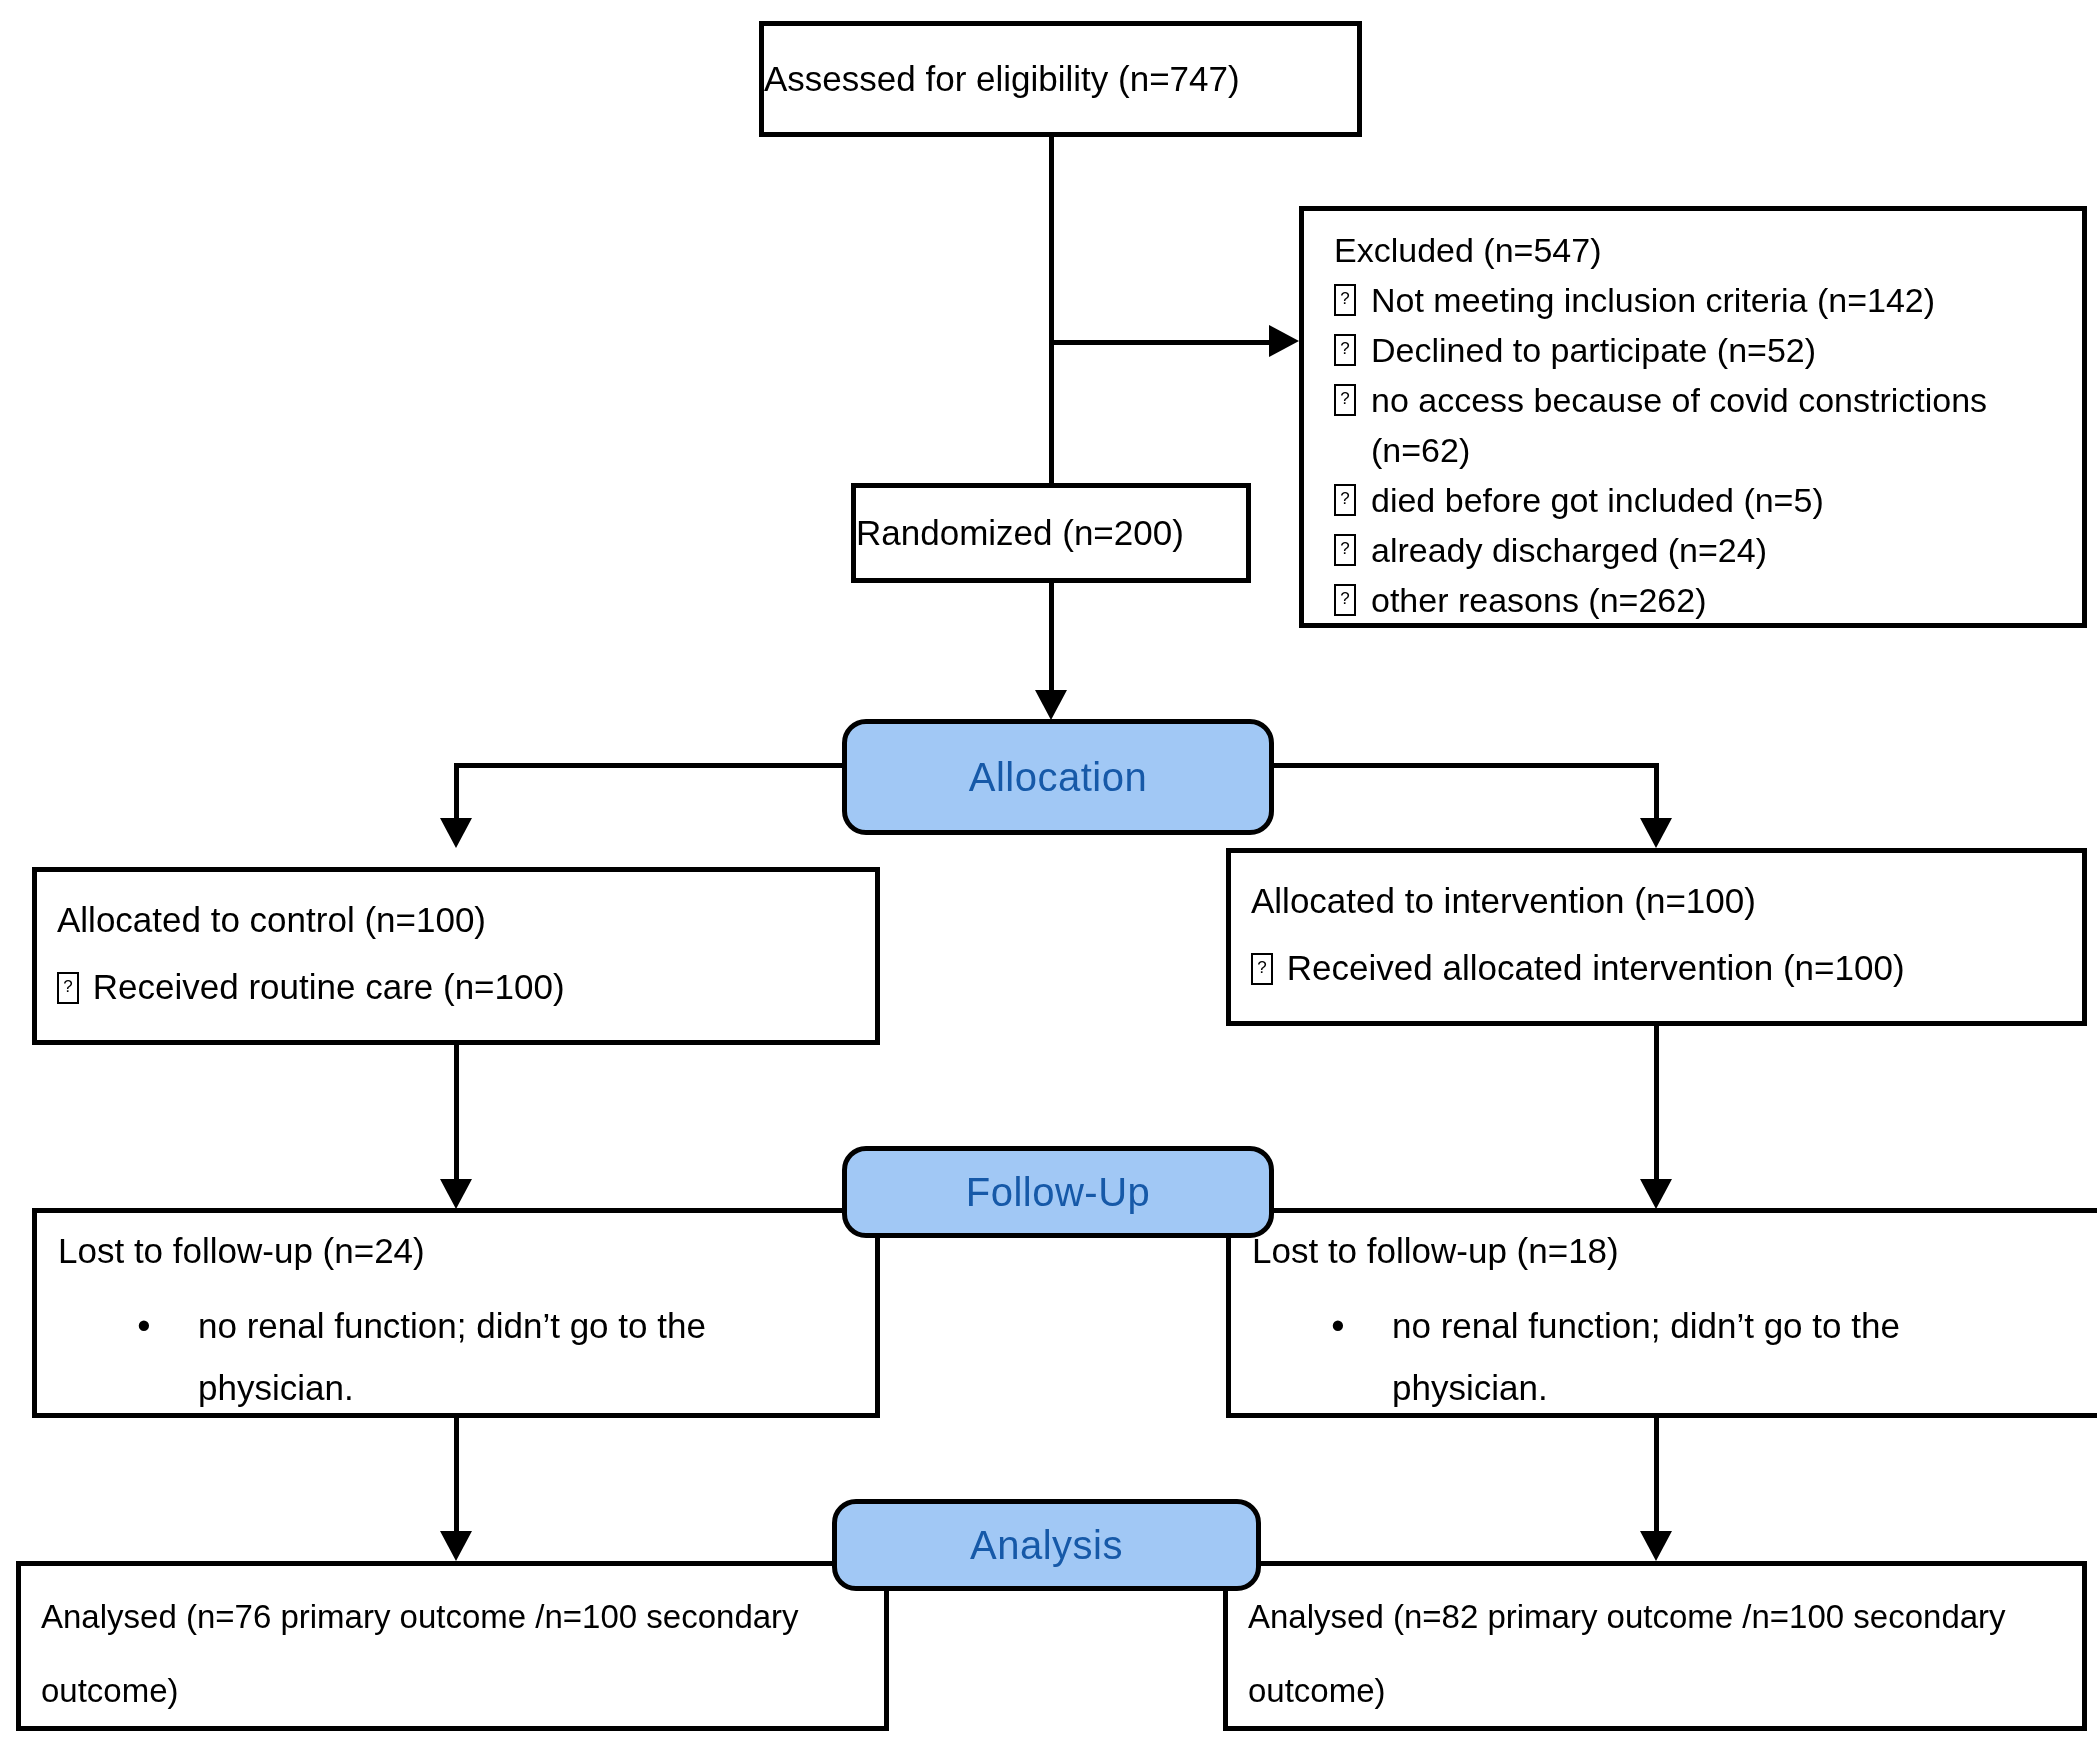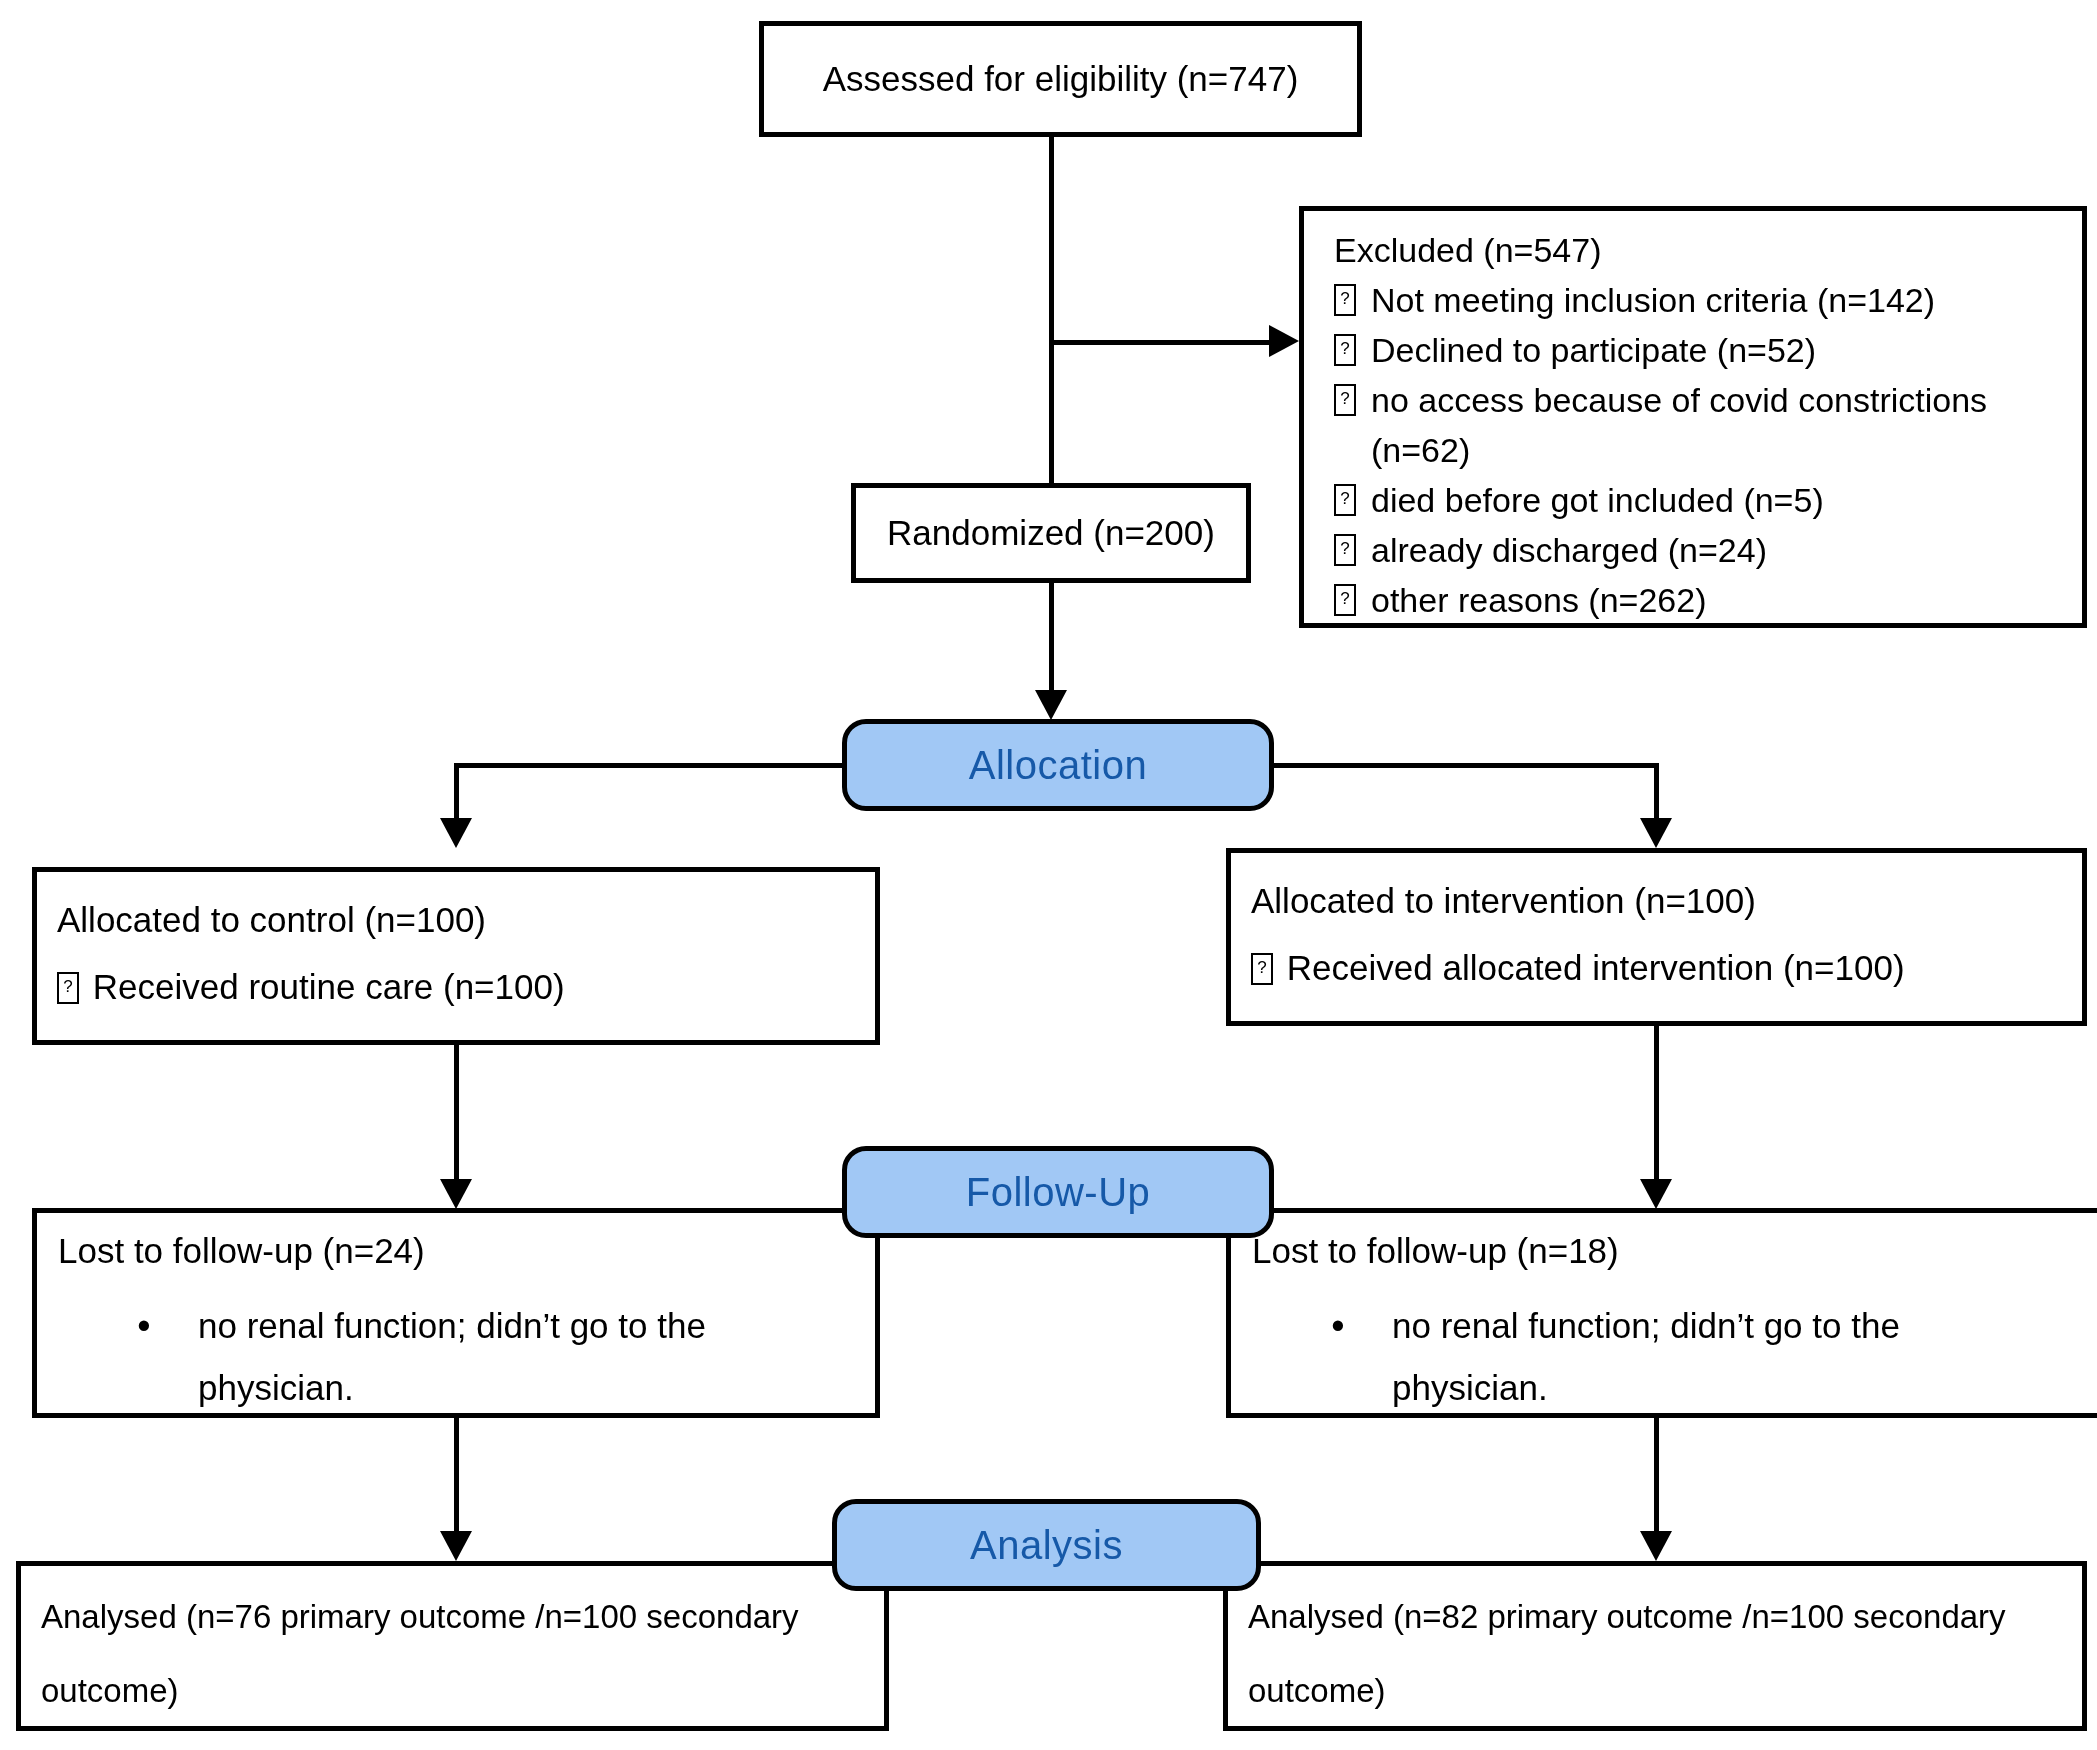--- a/index.html
+++ b/index.html
@@ -14,21 +14,21 @@
   }
   .box {
     position:absolute;
     background:#ffffff;
     border:5.3px solid var(--line,#000);
     z-index:3;
     overflow:hidden;
   }
   .box.thick { border-width:5.8px; }
   .center-text {
-    display:flex; align-items:center; justify-content:center;
+    display:flex; align-items:center; 
     text-align:center;
     font-size:35px;
   }
   .pill {
     position:absolute;
     background:var(--stage-fill,#9FC5F0);
     border:5.8px solid var(--line,#000);
     border-radius:24px;
     display:flex; align-items:center; justify-content:center;
     z-index:5;
@@ -140,21 +140,21 @@
         <span class="tofu">?</span>
         <span>other reasons (n=262)</span>
       </div>
     </div>
   </div>
 
   <div class="box thick center-text" style="left:851px; top:483px; width:400px; height:100px;">
     <span>Randomized (n=200)</span>
   </div>
 
-  <div class="pill" style="left:842px; top:719px; width:432px; height:92px;">
+  <div class="pill" style="left:842px; top:719px; width:432px; height:116px;">
     <span class="lbl">Allocation</span>
   </div>
 
   <div class="box" style="left:32px; top:848px; width:848px; height:178px;margin-top:19px;">
     <div class="al-content">
       <div class="al-title">Allocated to control (n=100)</div>
       <div class="al-row">
         <span class="tofu">?</span>
         <span>Received routine care (n=100)</span>
       </div>

